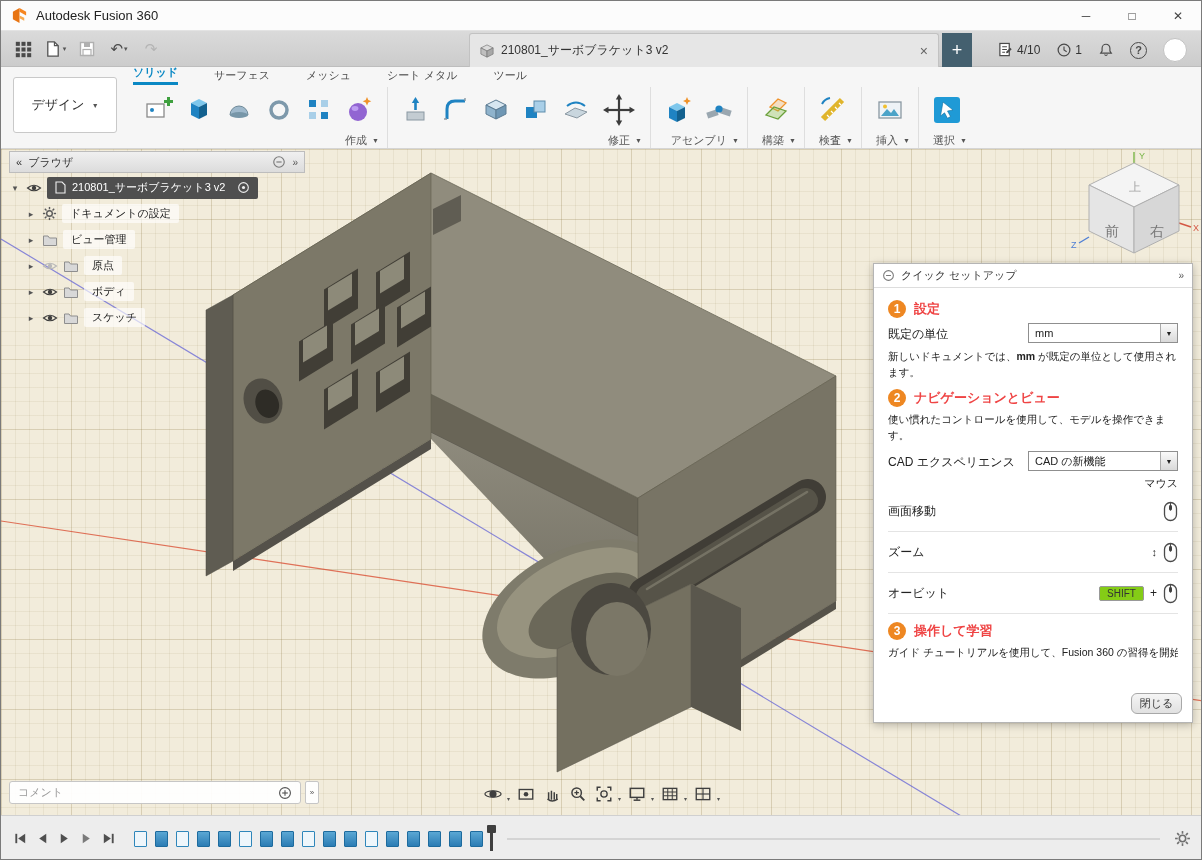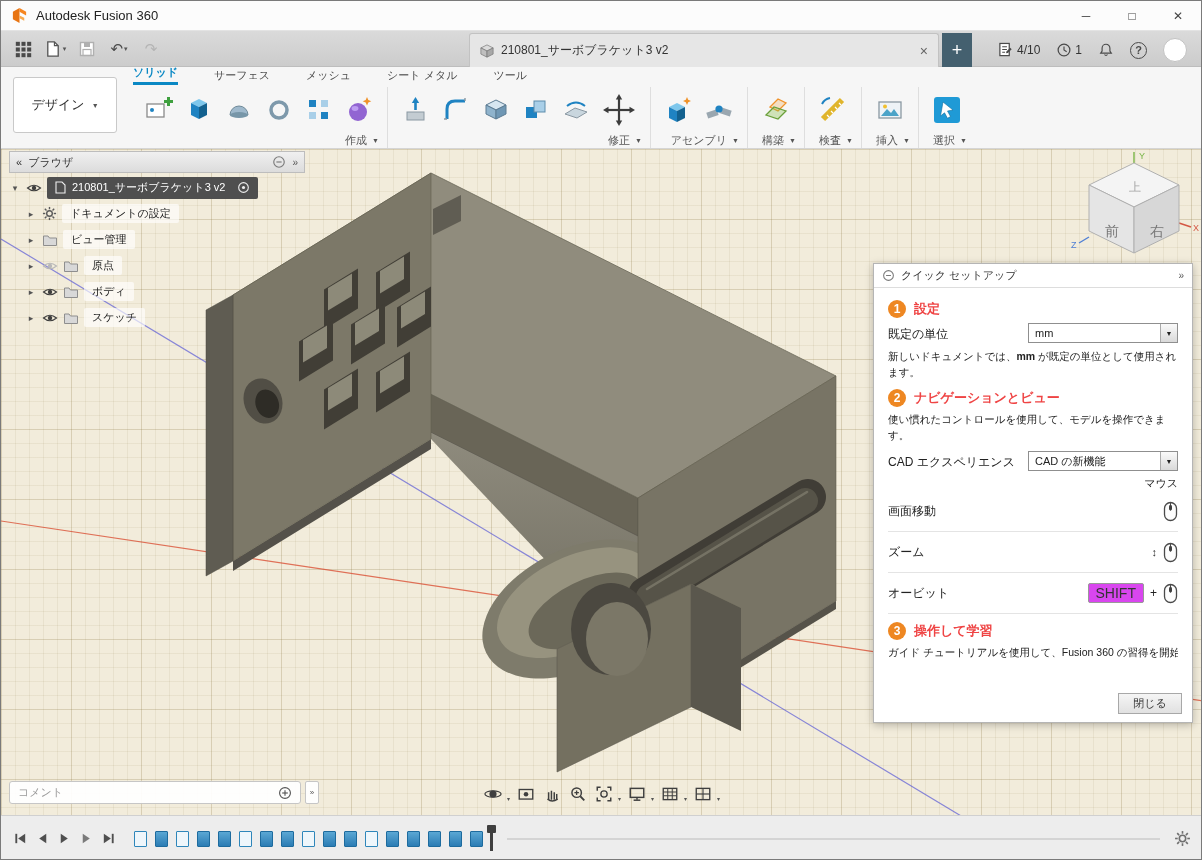--- a/index.html
+++ b/index.html
@@ -72,22 +72,22 @@
   .badge{width:18px;height:18px;border-radius:50%;background:#ee8722;color:#fff;font-weight:bold;font-size:12px;display:flex;align-items:center;justify-content:center;flex:0 0 18px}
   .sect-head b{font-size:13px;color:#ef4444}
   .qrow{display:flex;align-items:flex-end;margin:5px 0}
   .dd{width:150px;height:20px;border:1px solid #8f8f8f;background:#fff;display:flex;align-items:center;font-size:11px;margin-left:auto}
   .dd .val{padding-left:6px}
   .dd .ddarrow{margin-left:auto;width:17px;height:100%;border-left:1px solid #aaa;background:linear-gradient(#fafafa,#d9d9d9);display:flex;align-items:center;justify-content:center;font-size:7px;color:#222}
   .qpara{font-size:10.5px;line-height:1.55;color:#222;margin:4px 0 8px}
   .mouse-hd{text-align:right;font-size:11px;color:#222;margin:4px 0 0}
   .mrow{display:flex;align-items:center;height:41px;border-bottom:1px solid #e4e4e4;font-size:12px}
   .mrow .mright{margin-left:auto;display:flex;align-items:center;gap:6px}
-  .shiftchip{border:1px solid #999;background:#d946ef;font-size:14px;padding:1px 7px;border-radius:2px;color:#333}
-  .qclose{position:absolute;right:10px;bottom:8px;width:64px;height:21px;background:linear-gradient(#f5f5f5,#e1e1e1);border:1px solid #a8a8a8;border-radius:0;font-size:11px;color:#333;display:flex;align-items:center;justify-content:center}
+  .shiftchip{border:1px solid #999;background:#84cc16;font-size:10px;padding:1px 7px;border-radius:2px;color:#333}
+  .qclose{position:absolute;right:10px;bottom:8px;width:51px;height:21px;background:linear-gradient(#f5f5f5,#e1e1e1);border:1px solid #a8a8a8;border-radius:6px;font-size:11px;color:#333;display:flex;align-items:center;justify-content:center}
 
   
   .commentbar{position:absolute;left:8px;top:632px;width:292px;height:23px;background:rgba(255,255,255,.93);border:1px solid #c6c6c6;border-radius:3px;display:flex;align-items:center;padding:0 8px}
   .commentbar .ph{color:#999;font-size:11px}
   .commentchip{position:absolute;left:304px;top:632px;width:14px;height:23px;background:rgba(255,255,255,.93);border:1px solid #c6c6c6;border-radius:2px;display:flex;align-items:center;justify-content:center;font-size:8px;color:#555}
   .navbar{position:absolute;left:480px;top:634px;display:flex;align-items:center;gap:2px}
   .nicon{height:22px;display:flex;align-items:center;justify-content:center;padding:0 3px}
   .ncaret{font-size:6px;color:#555;margin:8px 2px 0 0}
 
   

